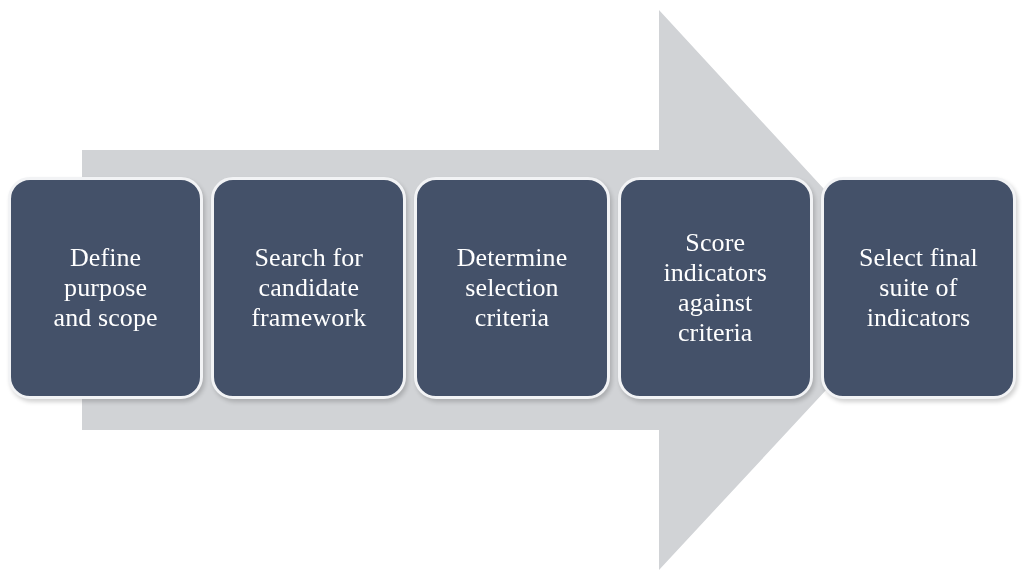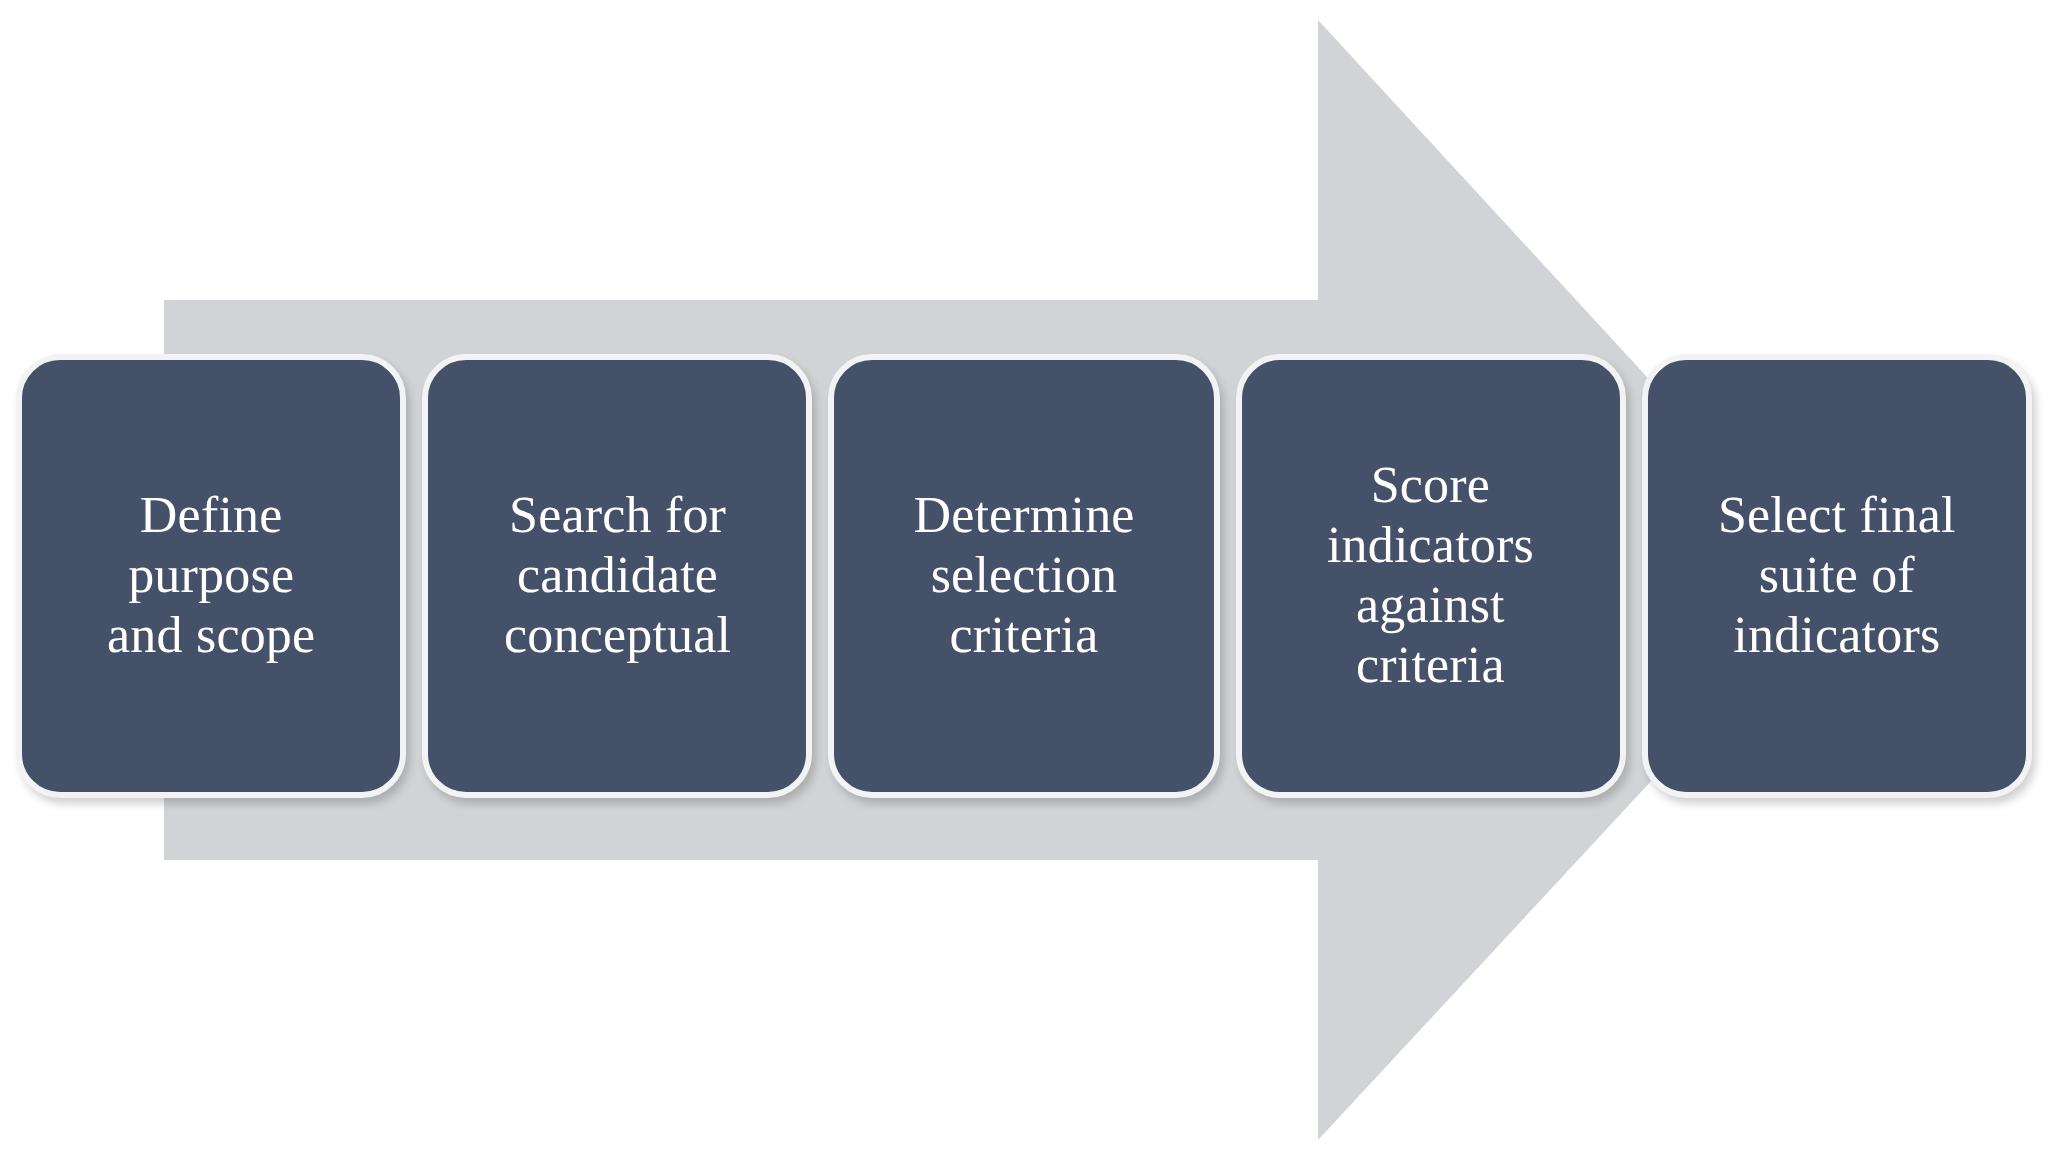--- a/index.html
+++ b/index.html
@@ -76,21 +76,21 @@
     <div class="stage-box">
       <span class="stage-label">Define
 purpose
 and scope</span>
     </div>
 
 
     <div class="stage-box">
       <span class="stage-label">Search for
 candidate
-conceptual</span>
+framework</span>
     </div>
 
     <div class="stage-box">
       <span class="stage-label">Determine
 selection
 criteria</span>
     </div>
 
     <div class="stage-box">
       <span class="stage-label">Score

